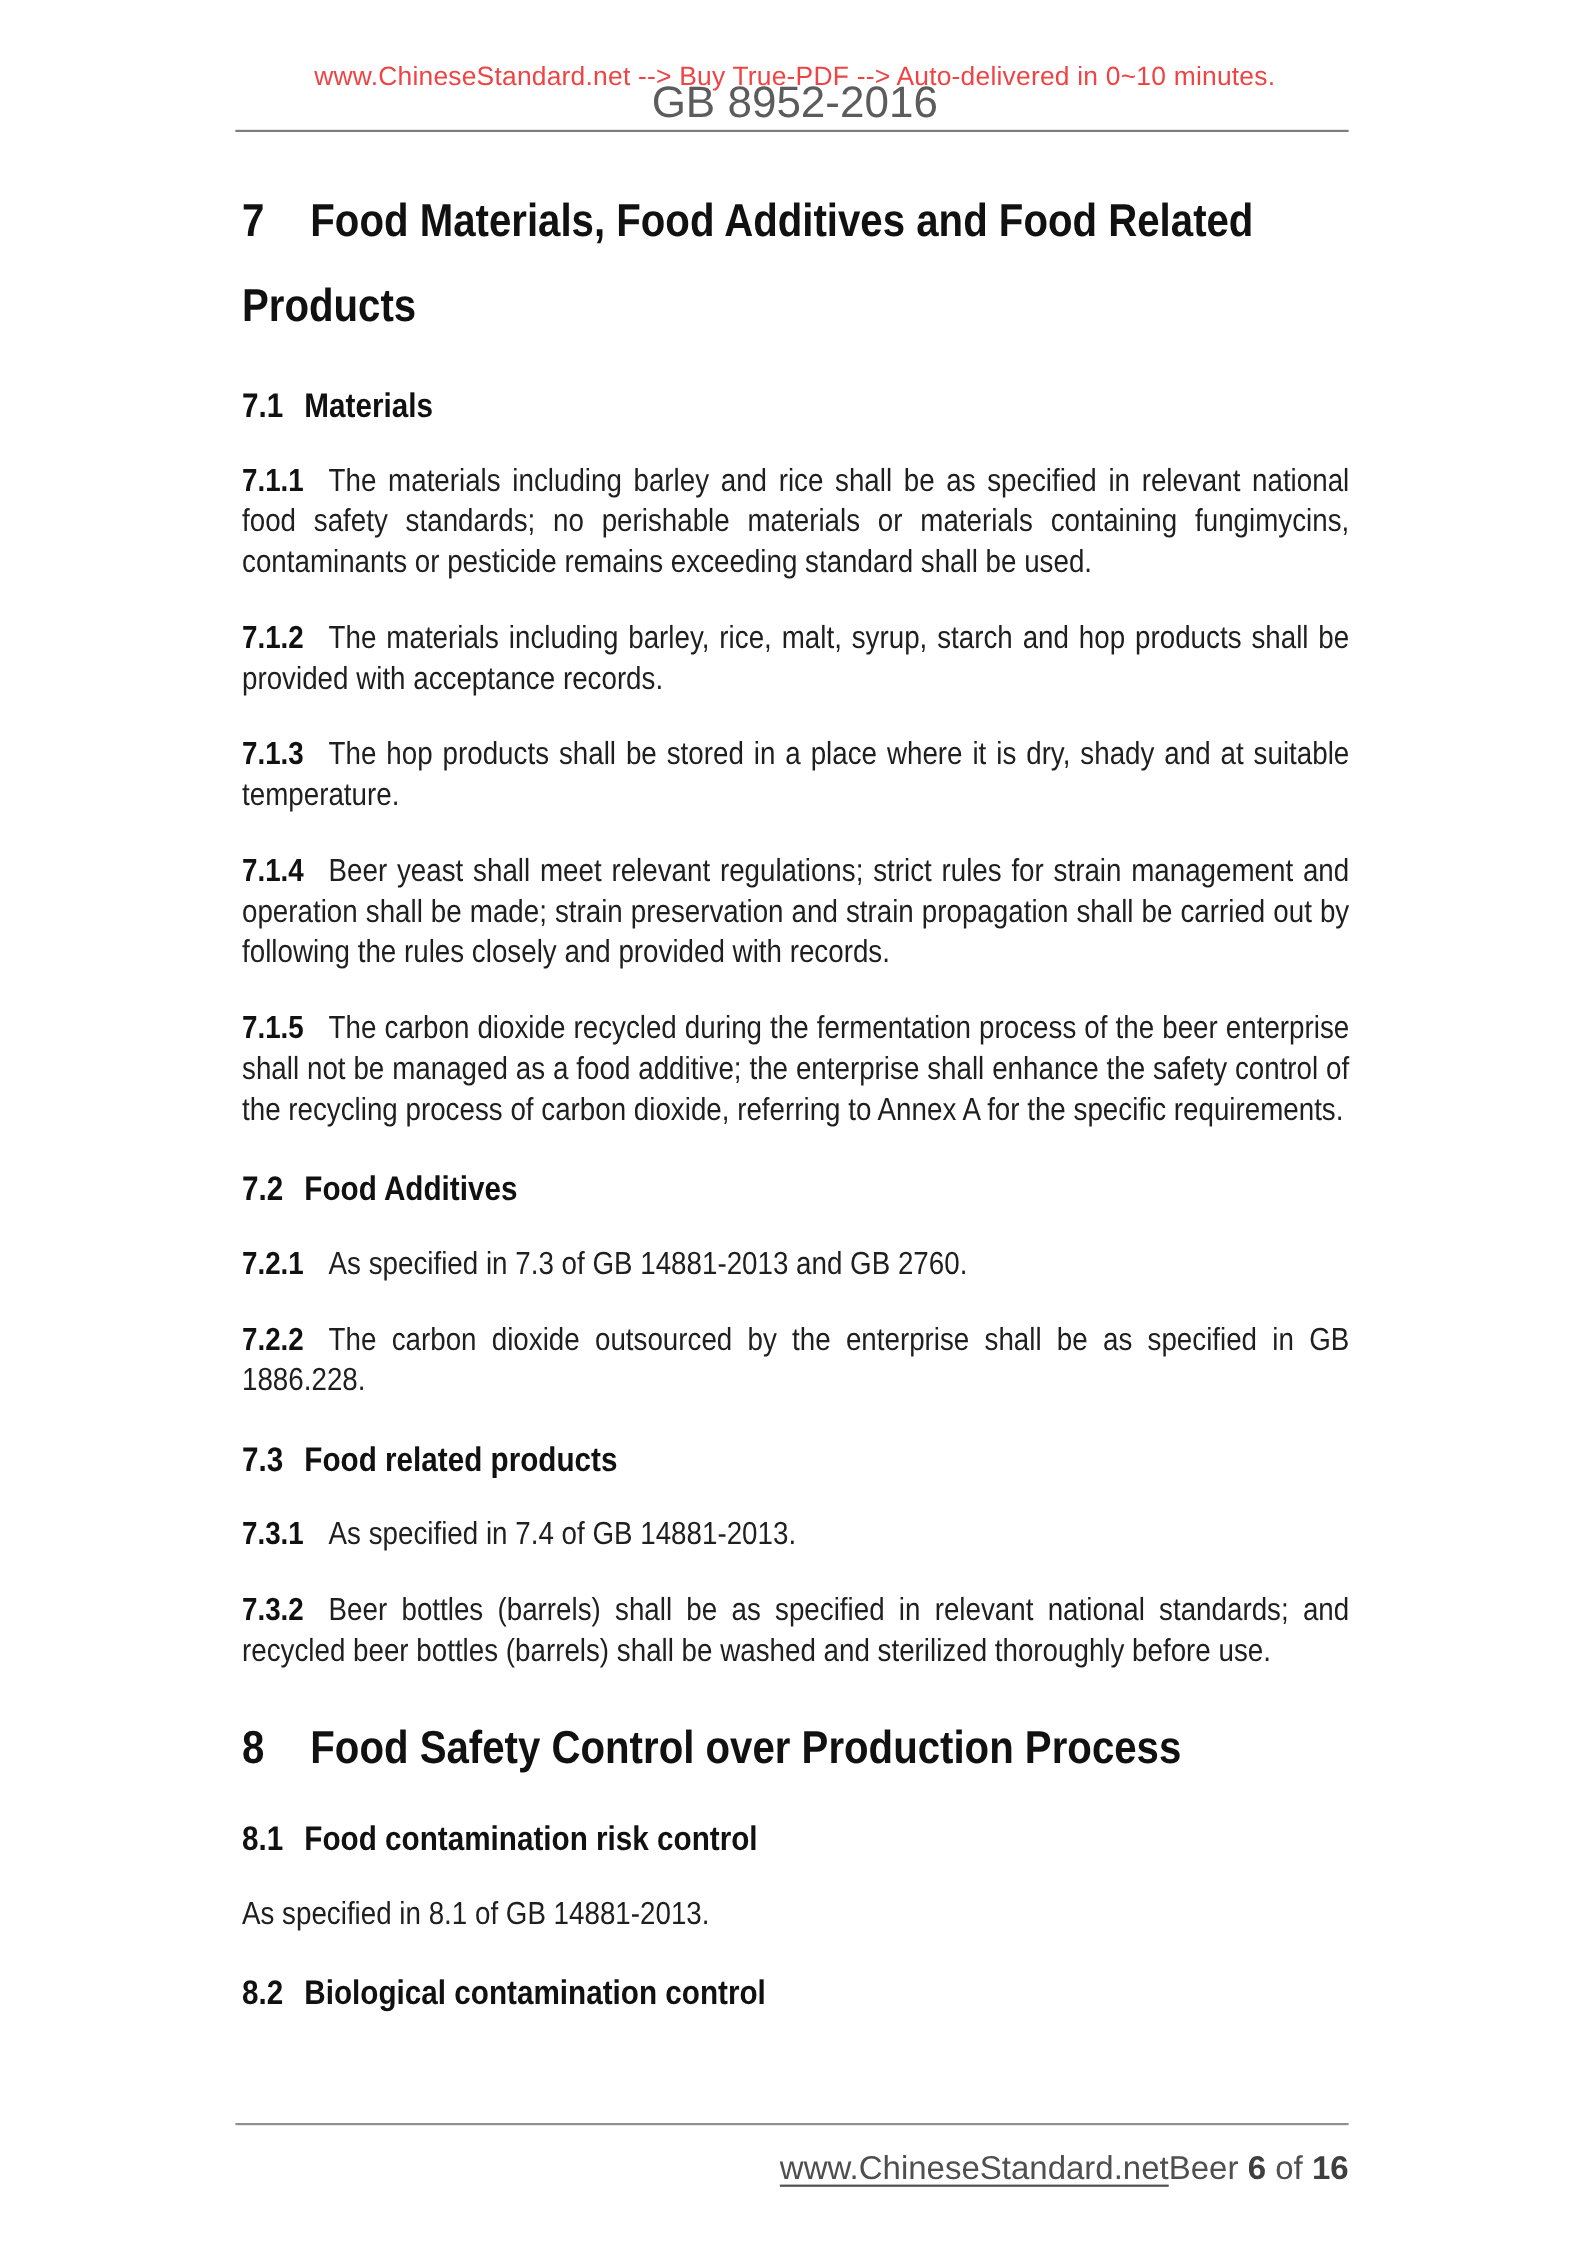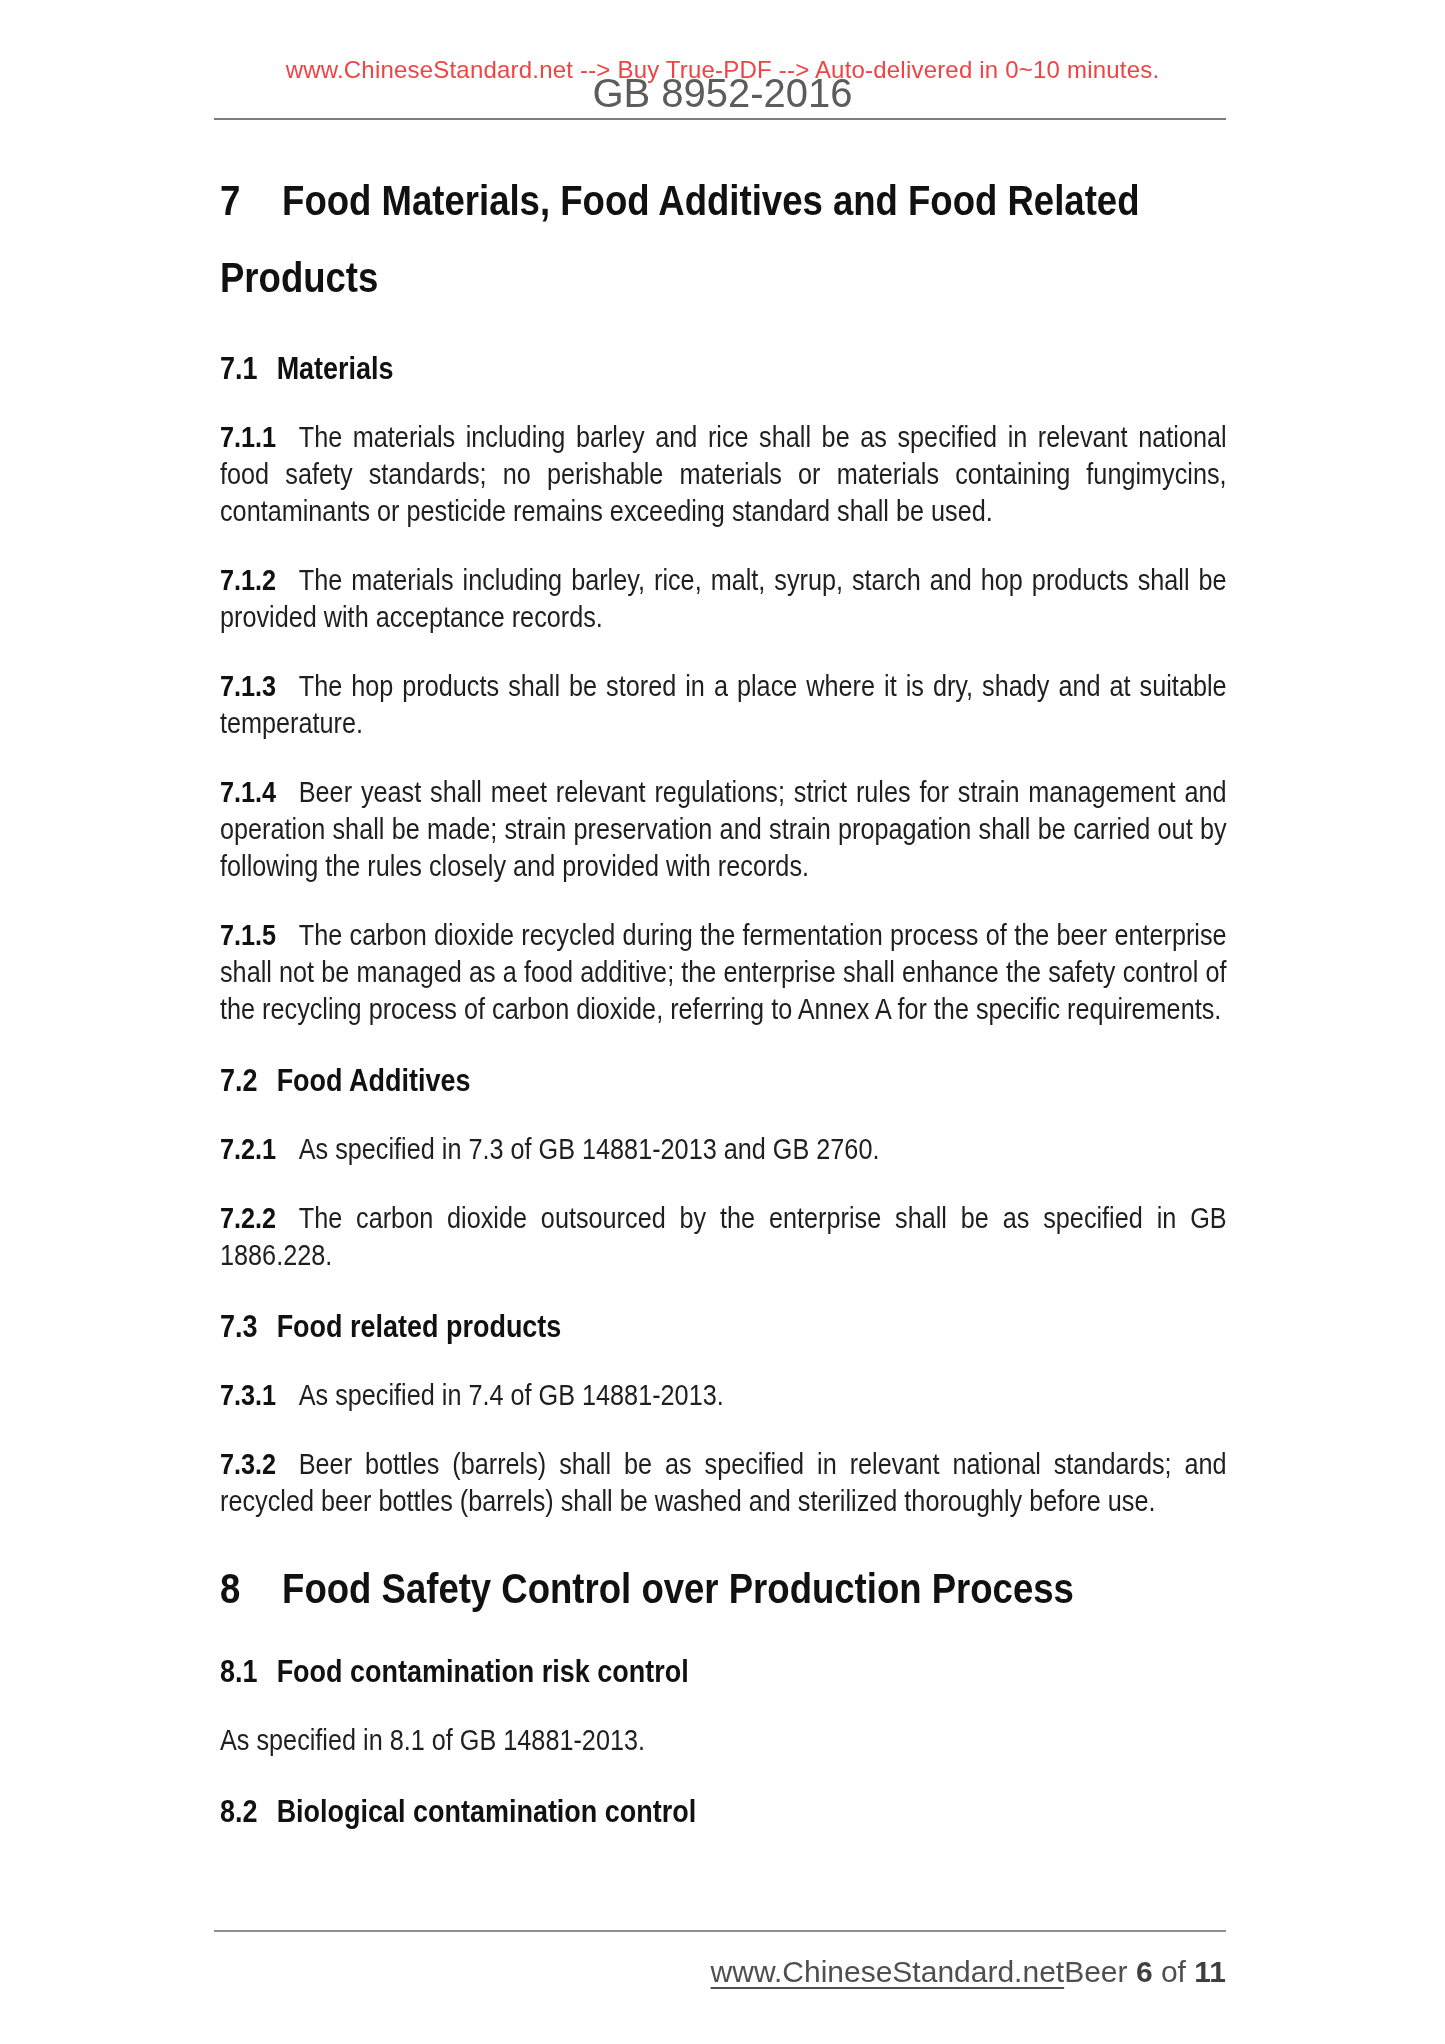--- a/index.html
+++ b/index.html
@@ -146,17 +146,17 @@
     </main>
 
   <div class="rule rule-bottom"></div>
 
   <div class="ftr">
     <a class="ftr-link" href="#">www.ChineseStandard.net</a>
     <div class="ftr-page">
       <span>Beer</span>
       <b>6</b>
       <span>of</span>
-      <b>11</b>
+      <b>16</b>
     </div>
   </div>
 
 </div>
 
 </body></html>

